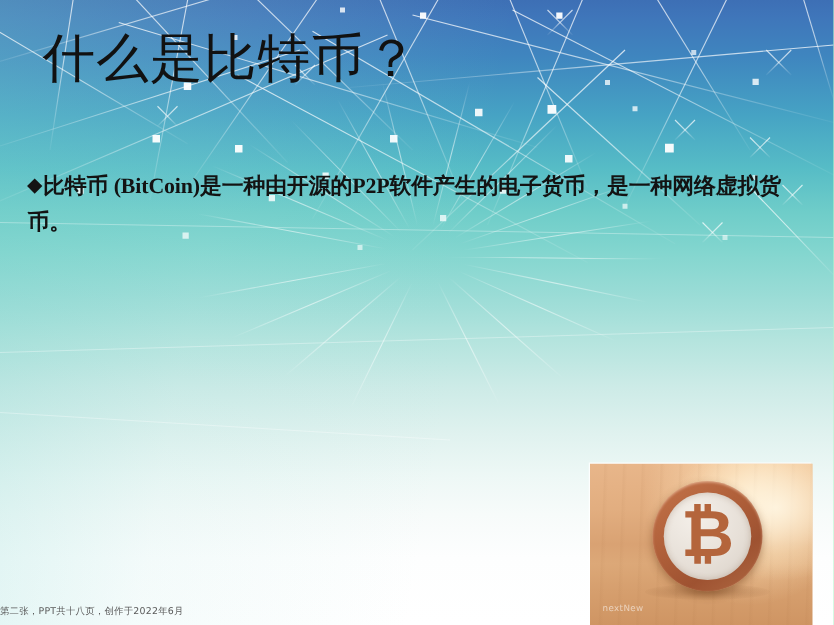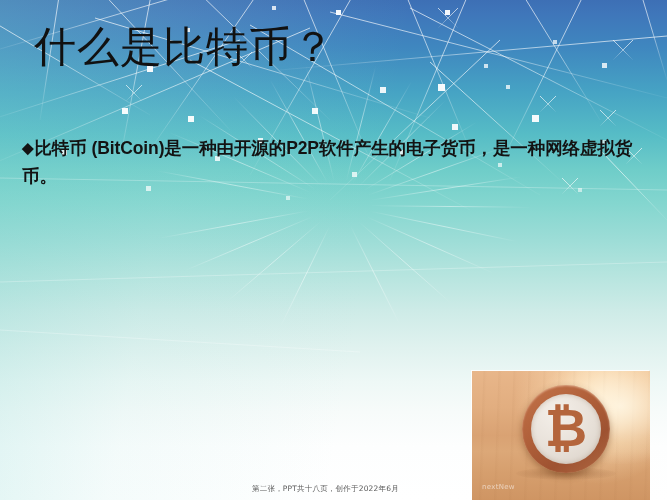--- a/index.html
+++ b/index.html
@@ -80,21 +80,21 @@
   }
 
   
   .body-block {
     position: absolute;
     left: 22px;
     top: 134px;
     width: 620px;
   }
   .para {
-    font-family: Liberation Sans, sans-serif;
+    font-family: Liberation Serif, serif;
     font-weight: bold;
     font-size: 17.5px;
     line-height: 28px;
     color: #131313;
     margin: 0 0 22px 0;
     text-indent: 0;
     letter-spacing: -0.1px;
   }
   .para:last-child { margin-bottom: 0; }
   .para .bullet {
@@ -200,21 +200,20 @@
     font-family: "DejaVu Sans", "Liberation Sans", sans-serif;
     letter-spacing: 0.3px;
   }
 
   
   .footer {
     position: absolute;
     left: 0;
     right: 16px;
     bottom: 6px;
-    text-align: center;
     font-family: "DejaVu Sans", "Liberation Sans", sans-serif;
     font-size: 7.5px;
     color: #5a5a5a;
     letter-spacing: 0.2px;
   }
 </style>
 </head>
 <body>
 
 <div id="slide">

